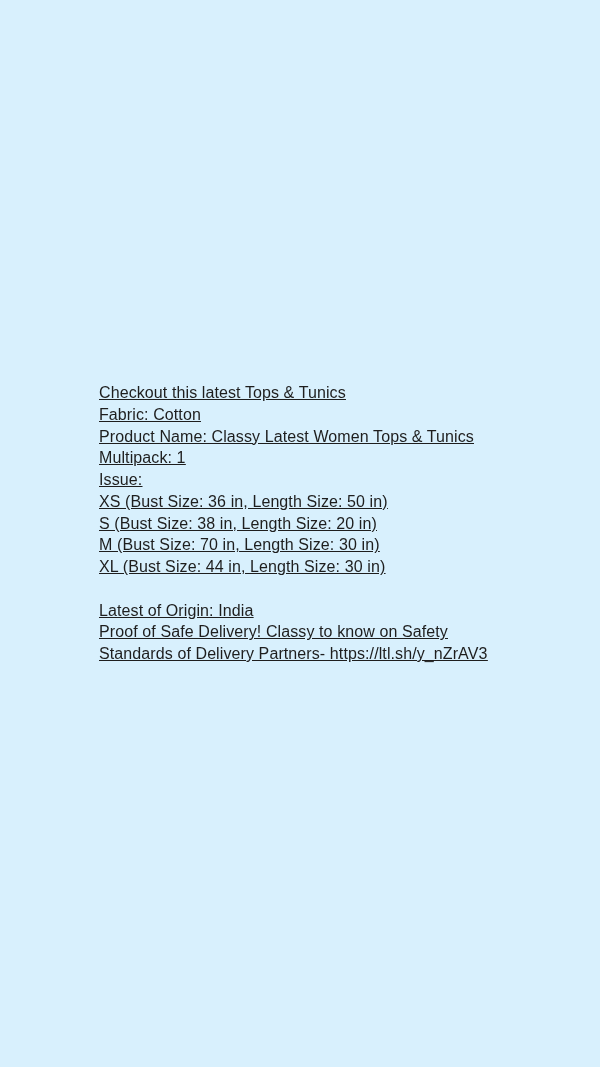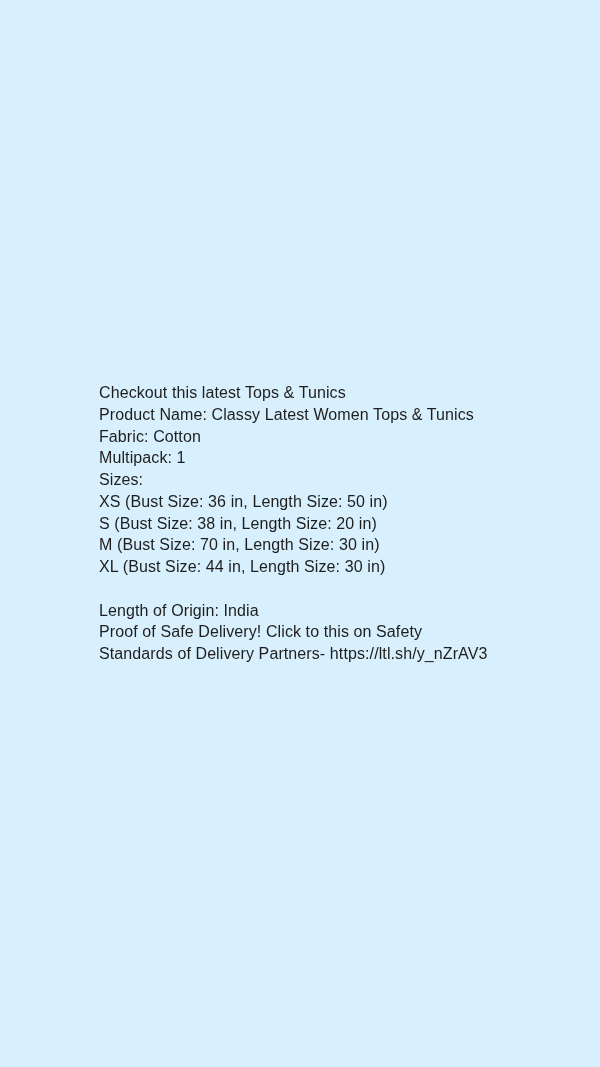--- a/index.html
+++ b/index.html
@@ -1,15 +1,15 @@
 <!DOCTYPE html>
 <html><head>
 <meta charset="utf-8">
 <style>
-  * { box-sizing: border-box; }
+  * { box-sizing: border-box; text-decoration: underline; }
   html, body { margin: 0; padding: 0; }
   body {
     width: 600px;
     height: 1067px;
     background: #d8f0fd;
     font-family: "Liberation Sans", sans-serif;
     overflow: hidden;
   }
   .share-image {
     position: relative;
@@ -30,26 +30,26 @@
     min-height: 21.75px;
     white-space: pre;
   }
 </style>
 </head>
 <body style="background: rgb(216, 240, 253);">
 
 <div class="share-image">
   <div class="message-block" style="color: rgb(30, 30, 30);">
     <div class="line">Checkout this latest Tops &amp; Tunics</div>
+    <div class="line">Fabric: Cotton</div>
     <div class="line">Product Name: Classy Latest Women Tops &amp; Tunics</div>
-    <div class="line">Fabric: Cotton</div>
     <div class="line">Multipack: 1</div>
-    <div class="line">Sizes:</div>
+    <div class="line">Issue:</div>
     <div class="line">XS (Bust Size: 36 in, Length Size: 50 in)</div>
     <div class="line">S (Bust Size: 38 in, Length Size: 20 in)</div>
     <div class="line">M (Bust Size: 70 in, Length Size: 30 in)</div>
     <div class="line">XL (Bust Size: 44 in, Length Size: 30 in)</div>
     <div class="line"></div>
-    <div class="line">Length of Origin: India</div>
-    <div class="line">Proof of Safe Delivery! Click to this on Safety</div>
+    <div class="line">Latest of Origin: India</div>
+    <div class="line">Proof of Safe Delivery! Classy to know on Safety</div>
     <div class="line"><span>Standards of Delivery Partners- </span><span>https://ltl.sh/y_nZrAV3</span></div>
   </div>
 </div>
 
 </body></html>

